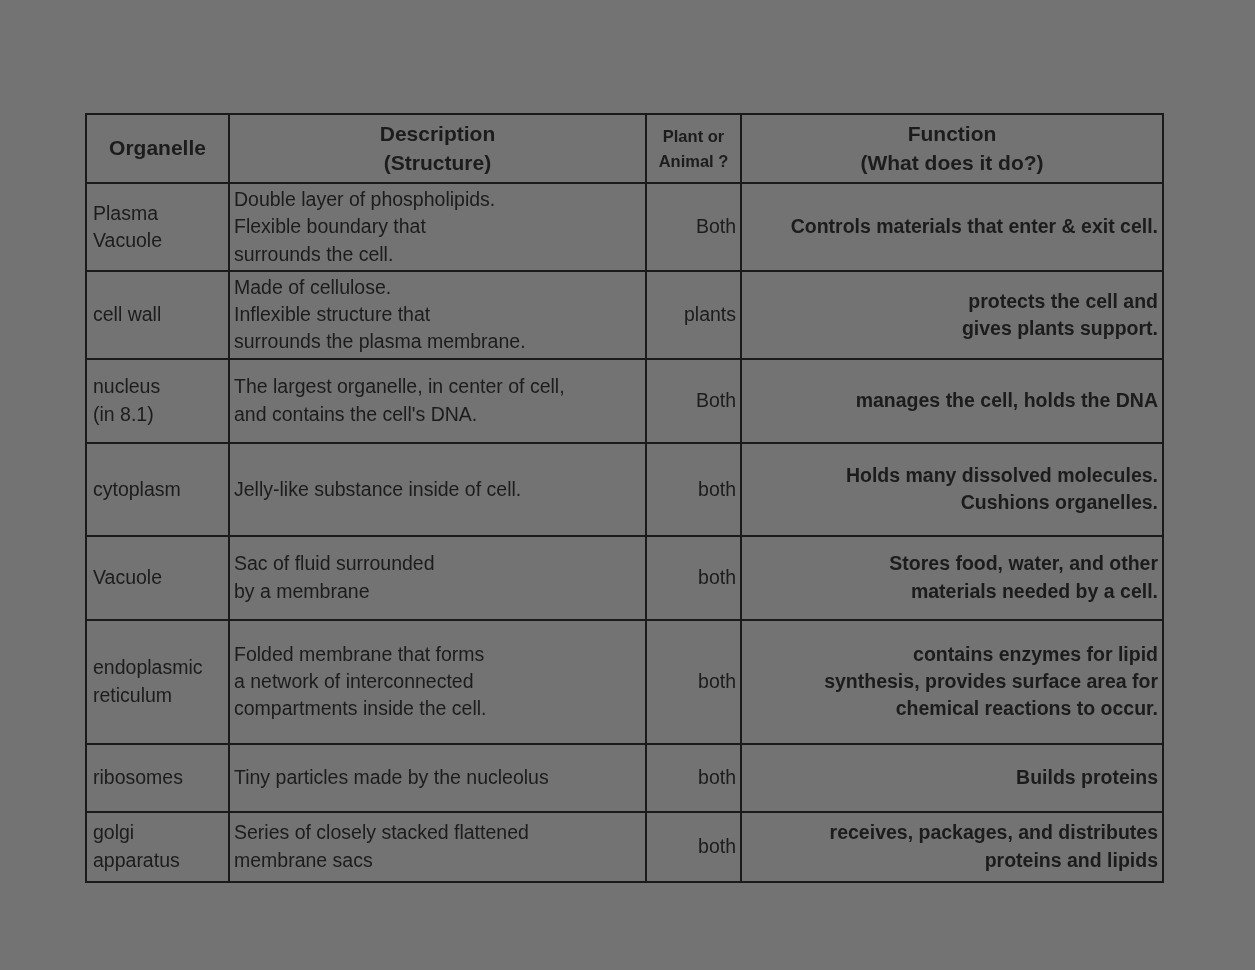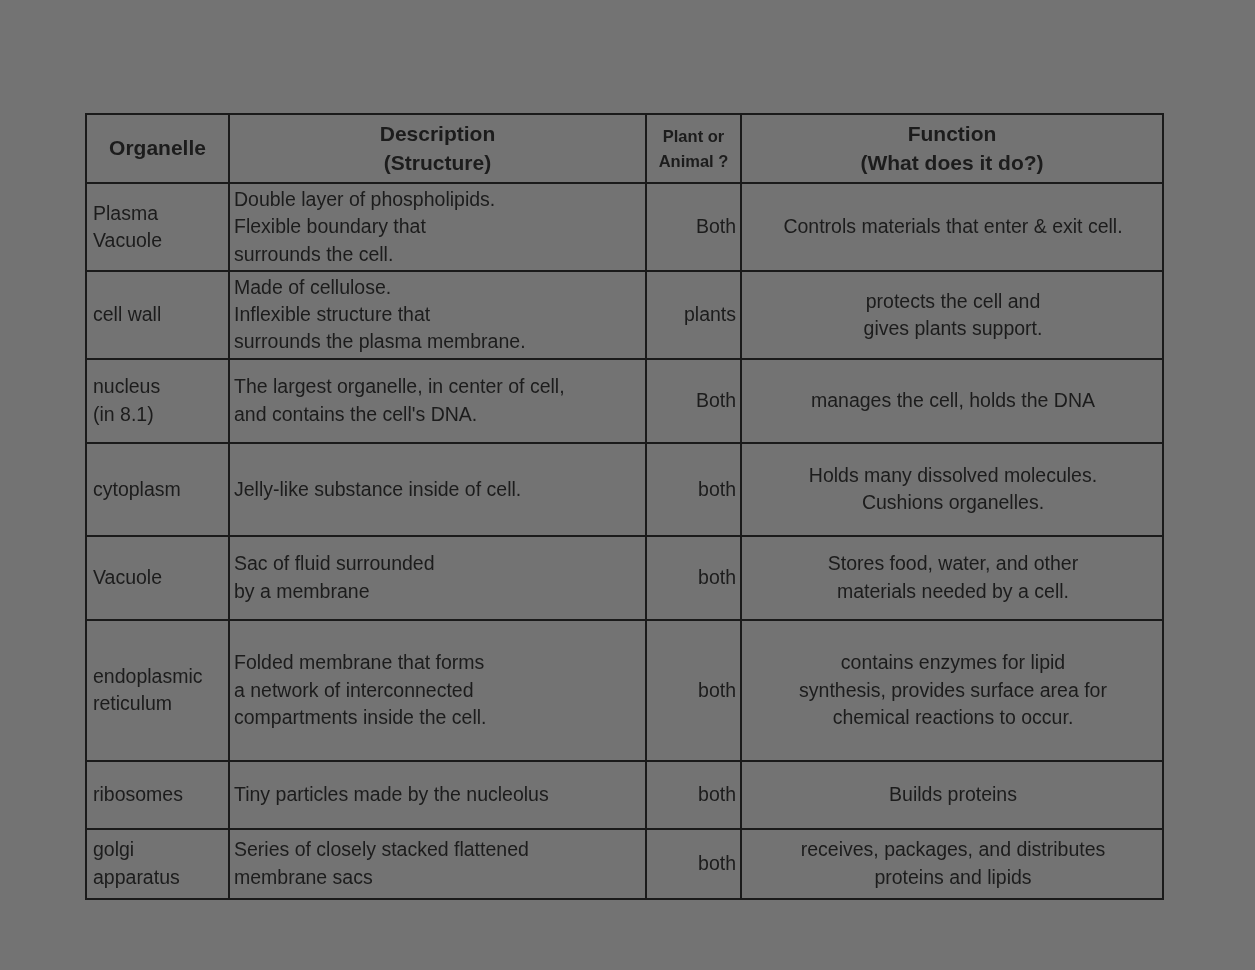--- a/index.html
+++ b/index.html
@@ -53,31 +53,32 @@
     text-align: left;
     padding-left: 6px;
   }
   td.c-desc {
     text-align: left;
   }
   td.c-pa {
     text-align: right;
   }
   td.c-fn {
-    text-align: center;
+    text-align: right;
     padding-left: 6px;
+    font-weight: bold;
   }
   
   tr.hdr   { height: 69px; }
   tr.r0 { height: 84px; }
   tr.r1 { height: 84px; }
   tr.r2 { height: 84px; }
   tr.r3 { height: 93px; }
   tr.r4 { height: 84px; }
-  tr.r5 { height: 141px; }
+  tr.r5 { height: 124px; }
   tr.r6 { height: 68px; }
   tr.r7 { height: 70px; }
 </style>
 </head>
 <body>
 
 <div class="sheet">
   <table class="organelle-table">
     <colgroup>
       <col style="width:143px">

